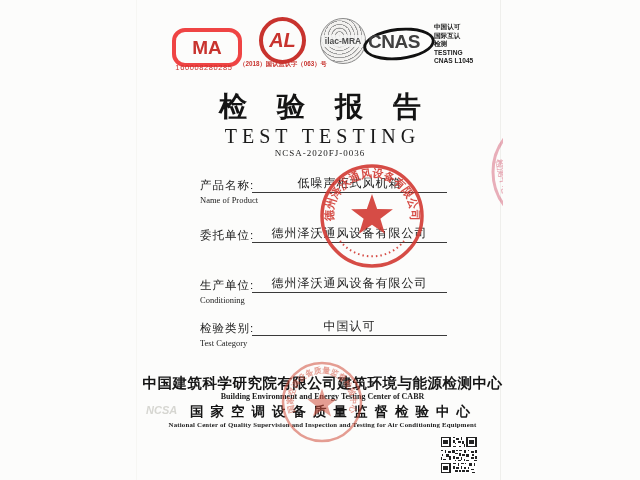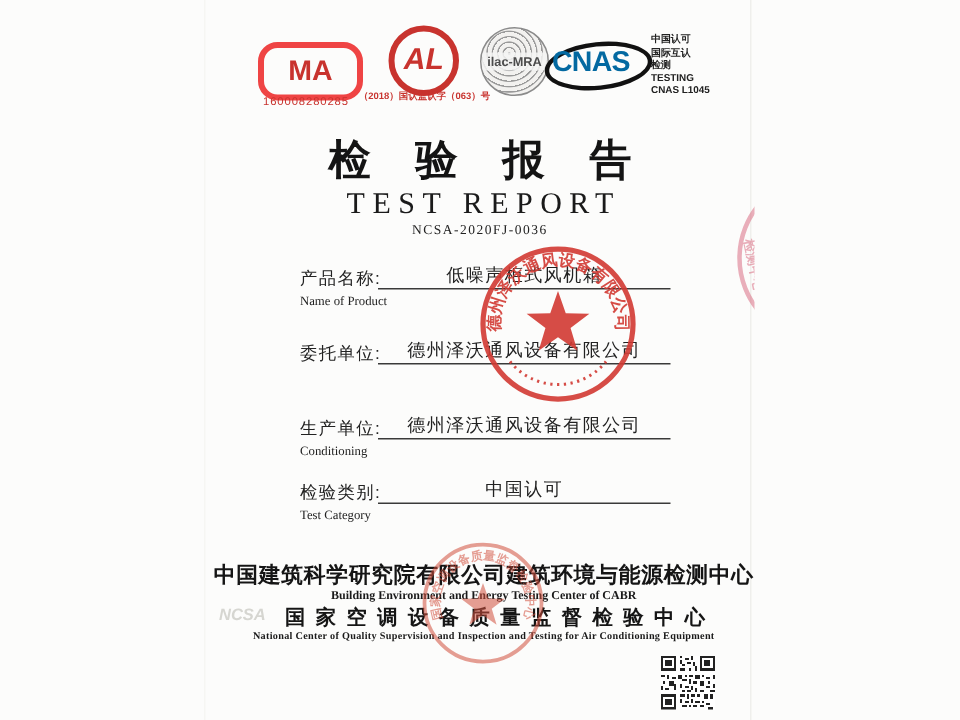--- a/index.html
+++ b/index.html
@@ -39,21 +39,21 @@
     background:rgba(245,245,243,.85);width:100%;text-align:center;
     font-size:8.5px;font-weight:bold;color:#4c4c4c;padding:1px 0;
   }
   .cnas-wrap{left:366px;top:25px;width:64px;height:34px;}
   .cnas-ellipse{
     position:absolute;left:-3px;top:3px;width:66px;height:26px;
     border:3px solid #111;border-radius:50%;transform:rotate(-6deg);
   }
   .cnas-text{
     position:absolute;left:2px;top:6px;font-weight:bold;font-size:19px;
-    letter-spacing:-.5px;color:#0369a1;font-family:"Liberation Sans",sans-serif;
+    letter-spacing:-.5px;color:#404040;font-family:"Liberation Sans",sans-serif;
   }
   .cnas-lines{left:434px;top:23px;font-size:6.6px;font-weight:bold;
     color:#222;line-height:8.6px;}
   
   .title-cn{left:0;top:88px;width:640px;text-align:center;
     font-size:28px;font-weight:bold;letter-spacing:30px;text-indent:30px;
     color:#141414;}
   .title-en{left:0;top:125px;width:640px;text-align:center;
     font-family:"Liberation Serif","DejaVu Serif",serif;
     font-size:20px;letter-spacing:5px;text-indent:5px;color:#1a1a1a;}
@@ -115,21 +115,21 @@
 </div>
 <div class="abs cnas-lines">
   <div>中国认可</div>
   <div>国际互认</div>
   <div>检测</div>
   <div>TESTING</div>
   <div>CNAS L1045</div>
 </div>
 
 <div class="abs title-cn">检验报告</div>
-<div class="abs title-en">TEST REPORT</div>
+<div class="abs title-en">TEST TESTING</div>
 <div class="abs report-no">NCSA-2020FJ-0036</div>
 
 <div class="field-row" style="top:178px;">
   <div class="f-label-cn">产品名称:</div>
   <div class="f-label-en">Name of Product</div>
   <div class="f-value">低噪声柜式风机箱</div>
 </div>
 <div class="field-row" style="top:228px;">
   <div class="f-label-cn">委托单位:</div>
   <div class="f-value">德州泽沃通风设备有限公司</div>

